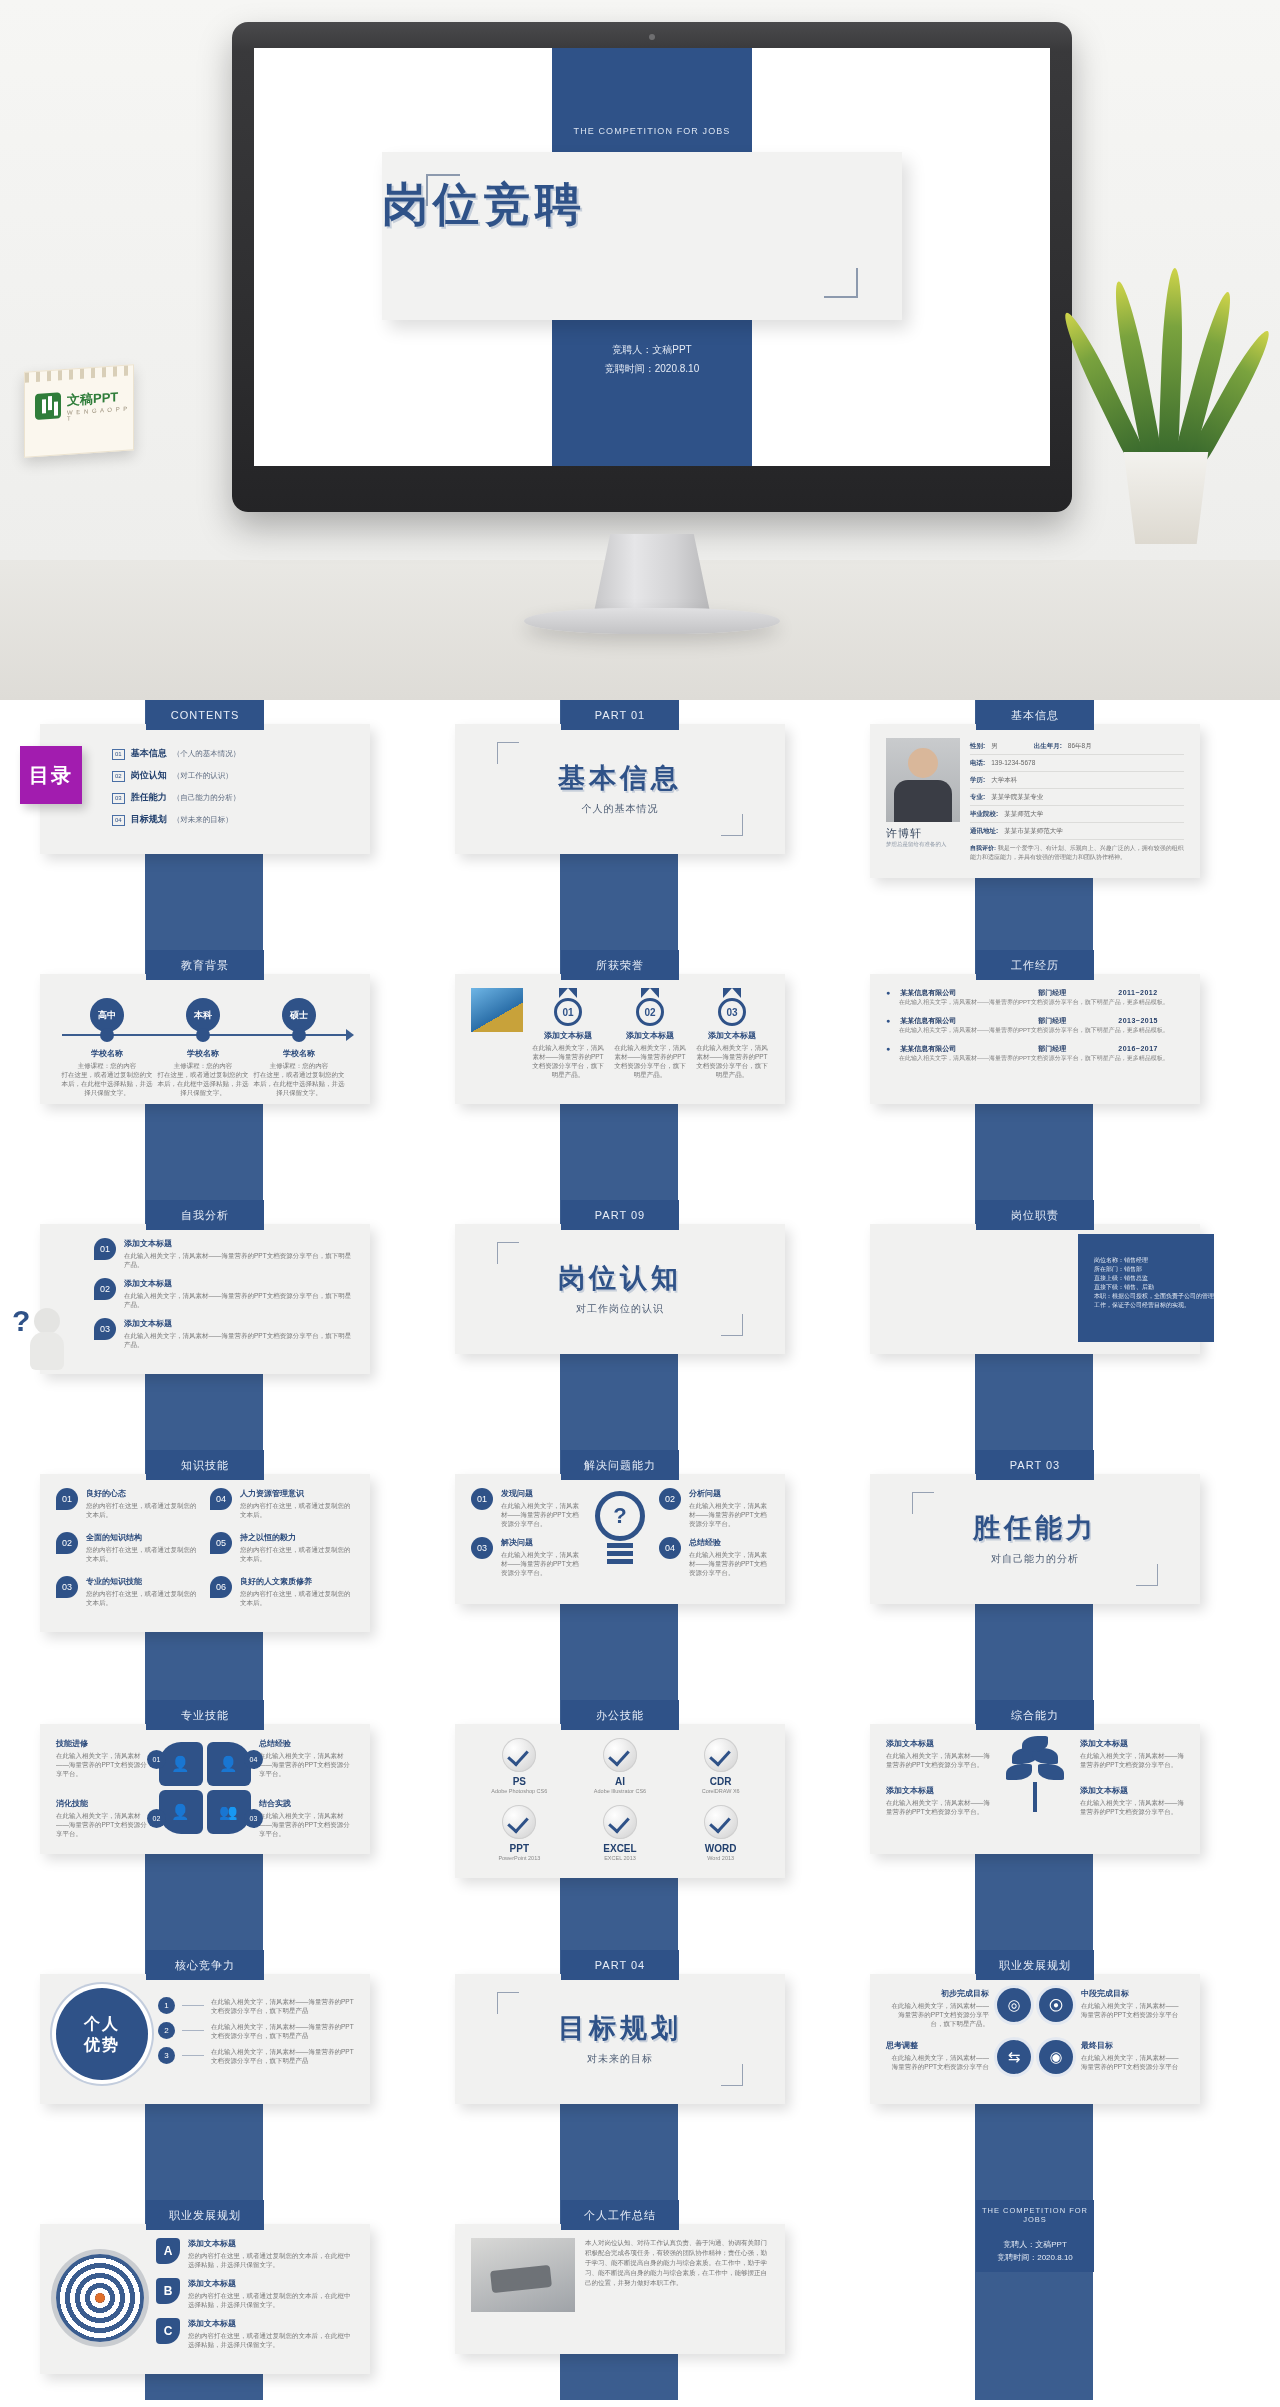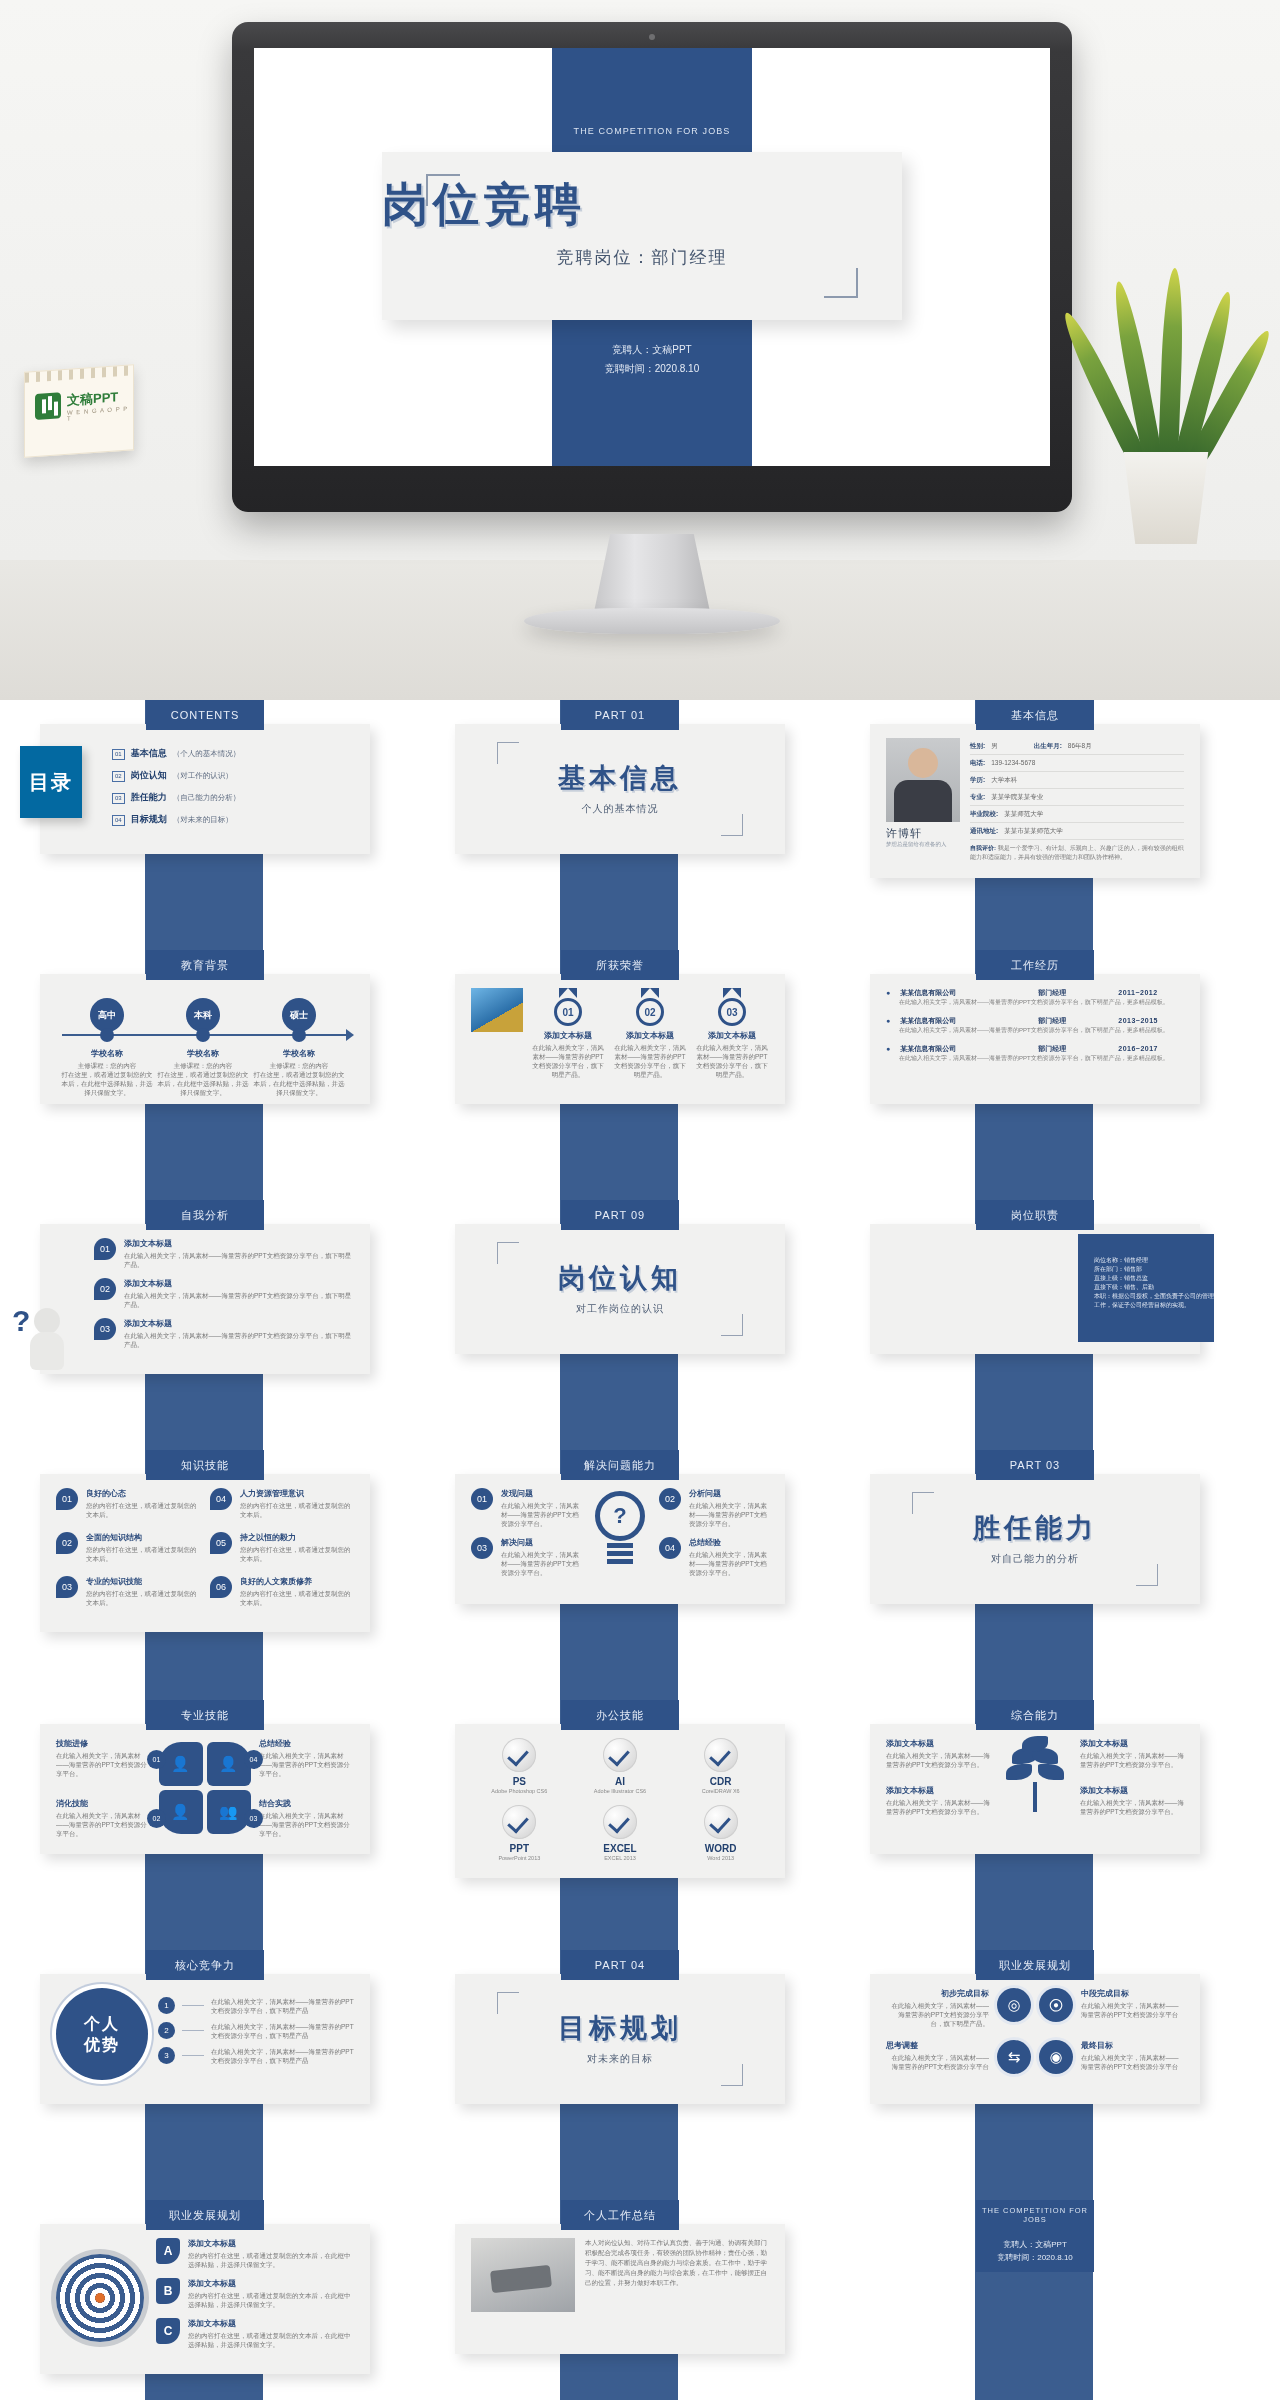--- a/index.html
+++ b/index.html
@@ -95,21 +95,21 @@
   .divider { background:#f1f1f0; box-shadow:5px 6px 12px rgba(0,0,0,.13);
      position:relative; height:120px; display:flex; flex-direction:column;
      align-items:center; justify-content:center; }
   .divider .big { color:#2f5288; font-size:27px; font-weight:bold; letter-spacing:4px;
      text-shadow:1.5px 1.5px 0 rgba(47,82,136,.2); }
   .divider .small { color:#4a5a72; font-size:10px; letter-spacing:1px; margin-top:6px; }
   .d-brk-tl{position:absolute;left:42px;top:18px;width:22px;height:22px;border-left:1.5px solid #96a1b3;border-top:1.5px solid #96a1b3;}
   .d-brk-br{position:absolute;right:42px;bottom:18px;width:22px;height:22px;border-right:1.5px solid #96a1b3;border-bottom:1.5px solid #96a1b3;}
 
   
-  .toc-badge { position:absolute; left:-20px; top:22px; width:62px; height:72px; background:#0369a1;
+  .toc-badge { position:absolute; left:-20px; top:22px; width:62px; height:58px; background:#a21caf;
      color:#fff; font-size:20px; font-weight:bold; display:flex; align-items:center;
      justify-content:center; letter-spacing:2px; box-shadow:4px 5px 9px rgba(0,0,0,.2); z-index:3;}
   .toc-list { margin-left:56px; }
   .toc-item { display:flex; align-items:baseline; gap:6px; margin:9px 0; }
   .toc-num { border:1px solid #4a6fa5; color:#2f5288; font-size:6px; padding:0 2px; line-height:9px; }
   .toc-h { color:#22406e; font-size:9px; font-weight:bold; }
   .toc-d { color:#5d6b80; font-size:7.5px; }
 
   
   .bi-wrap { display:flex; gap:10px; }
@@ -252,21 +252,20 @@
     <div class="mon-bezel">
       <div class="mon-cam"></div>
       <div class="mon-screen">
         <div class="cover">
           <div class="cover-band"></div>
           <div class="cover-kicker">THE COMPETITION FOR JOBS</div>
           <div class="cover-card">
             <div class="cover-brk-tl"></div>
             <div class="cover-brk-br"></div>
             <div class="cover-title">岗位竞聘</div>
-            <div class="cover-sub">竞聘岗位：部门经理</div>
           </div>
           <div class="cover-meta">
             <div>竞聘人：文稿PPT</div>
             <div>竞聘时间：2020.8.10</div>
           </div>
         </div>
       </div>
       <div class="mon-chin"></div>
     </div>
     <div class="mon-neck"></div>

